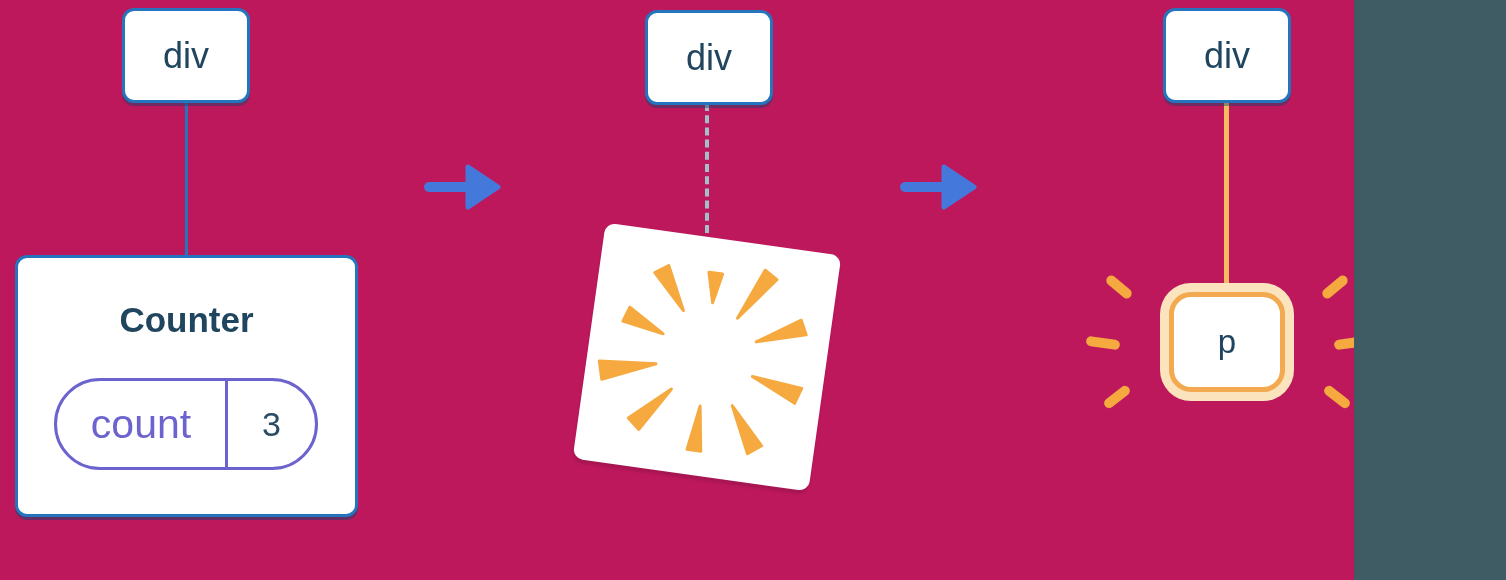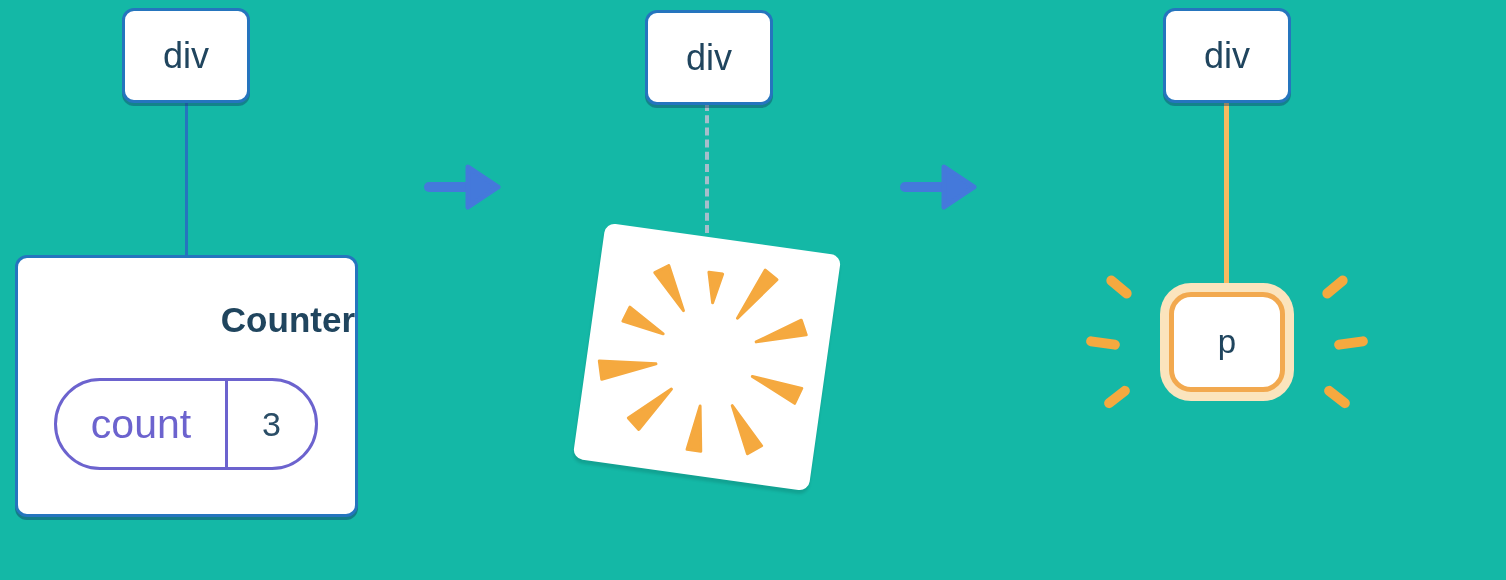--- a/index.html
+++ b/index.html
@@ -1,17 +1,17 @@
 <!DOCTYPE html>
 <html><head>
 <meta charset="utf-8">
 <style>
   html,body{margin:0;padding:0;background:#3F5C64;}
   .canvas{
-    position:relative;width:1506px;height:580px;background:#14b8a6;
+    position:relative;width:1354px;height:580px;background:#be185d;
     font-family:"Liberation Sans",sans-serif;overflow:hidden;
   }
   
   .node-box{
     position:absolute;width:128px;height:95px;background:#ffffff;
     border:3px solid #2575BE;border-radius:12px;box-sizing:border-box;
     display:flex;align-items:center;justify-content:center;
     font-size:36px;color:#20455E;font-weight:500;
     box-shadow:0 3px 0 rgba(17,66,104,.45);
   }
@@ -25,21 +25,21 @@
   .dash2{left:705px;top:103px;height:130px;width:0;border-left:4px dashed #A5BECB}
   .line3{left:1224px;top:101px;width:5px;height:188px;background:#F6BA60;border-radius:3px}
 
   
   .counter-card{
     position:absolute;left:15px;top:255px;width:343px;height:262px;
     background:#ffffff;border:3px solid #2575BE;border-radius:12px;
     box-sizing:border-box;box-shadow:0 3px 0 rgba(17,66,104,.5);
   }
   .card-title{
-    position:absolute;left:0;right:0;top:42px;text-align:right;
+    position:absolute;left:0;right:0;top:42px;text-align:center;
     font-size:35px;font-weight:600;color:#20455E;
   }
   .state-pill{
     position:absolute;left:36px;top:120px;width:264px;height:92px;
     border:3px solid #6C63CE;border-radius:46px;box-sizing:border-box;
     display:flex;overflow:hidden;background:#fff;
   }
   .pill-key{width:168px;display:flex;align-items:center;justify-content:center;
     font-size:41px;color:#6C63CE}
   .pill-divider{width:3px;background:#6C63CE}

